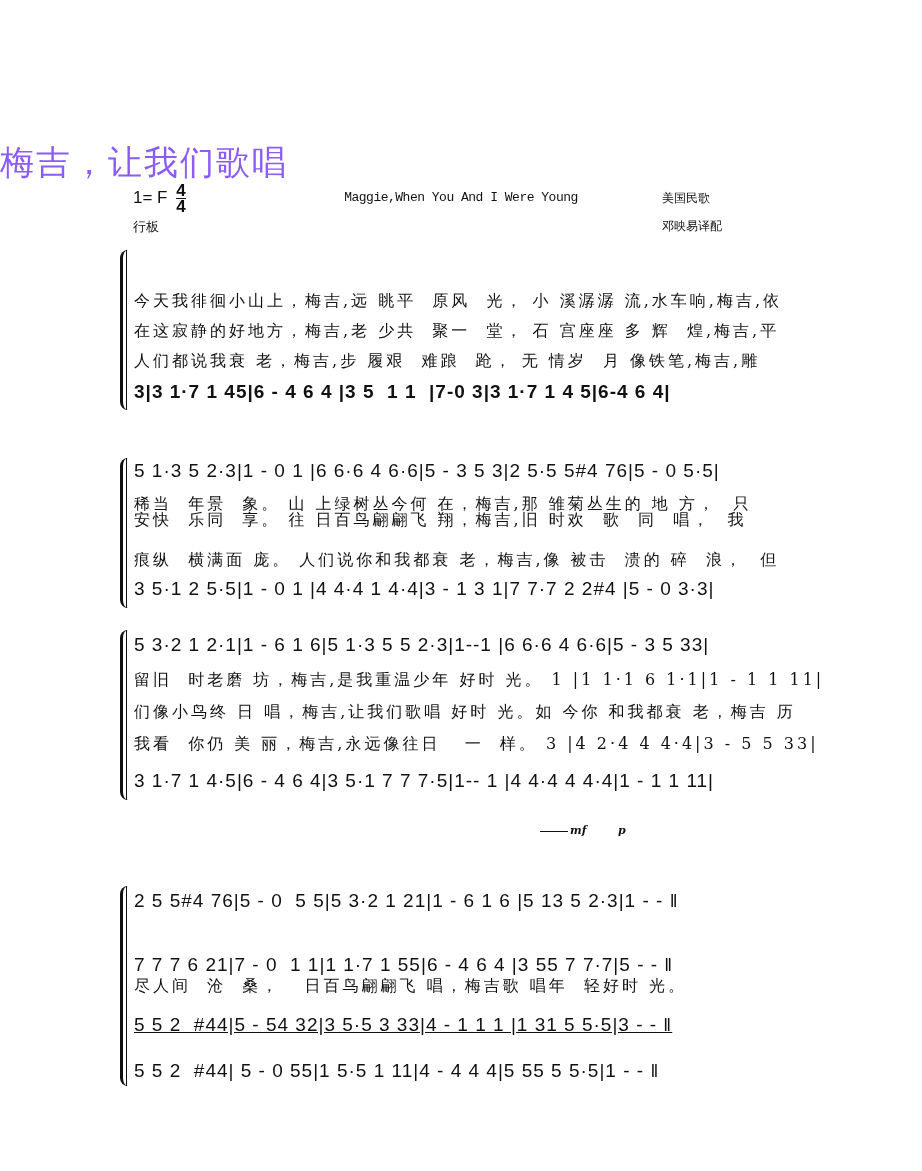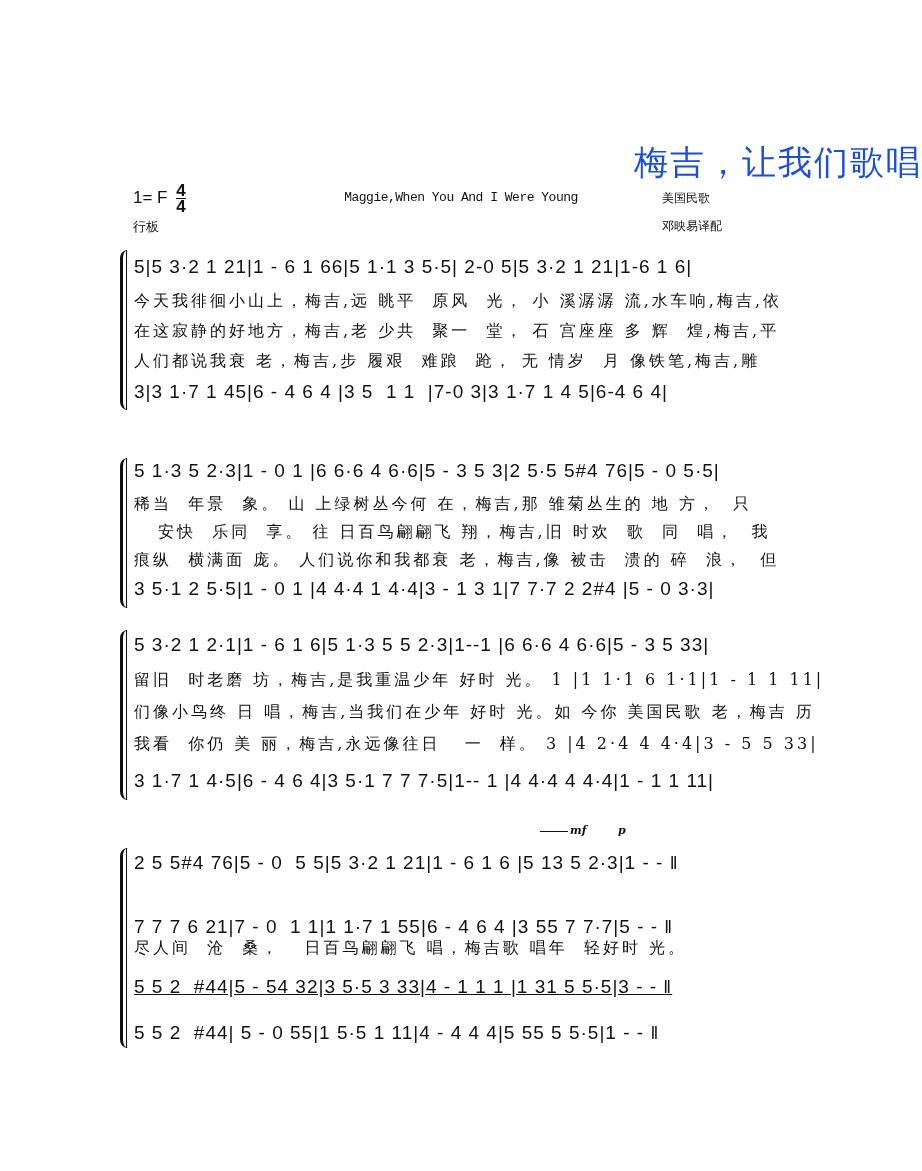--- a/index.html
+++ b/index.html
@@ -1,19 +1,19 @@
 <!DOCTYPE html>
 <html><head>
 <meta charset="utf-8">
 <style>
   html, body { margin:0; padding:0; background:#ffffff; }
   body { width:922px; height:1171px; position:relative; overflow:hidden;
          font-family:"DejaVu Sans", sans-serif; color:#111; }
-  .title { position:absolute; left:0; width:922px; top:140px; text-align:right;
-           font-family:"DejaVu Serif", serif; font-size:34px; letter-spacing:2px; color:#1d4ed8; }
+  .title { position:absolute; left:0; width:922px; top:140px; text-align:left;
+           font-family:"DejaVu Serif", serif; font-size:34px; letter-spacing:2px; color:#8b5cf6; }
   .key { position:absolute; left:133px; top:183px; font-family:"Liberation Sans", sans-serif; font-size:17px; }
   .key .frac { display:inline-block; vertical-align:middle; text-align:center; line-height:15px; font-weight:bold; margin-left:4px; }
   .key .frac span { display:block; }
   .key .frac span.top { border-bottom:1.5px solid #111; }
   .subtitle { position:absolute; left:0; width:922px; top:190px; text-align:center;
               font-family:"Liberation Mono", monospace; font-size:13px; letter-spacing:-0.5px; }
   .origin { position:absolute; left:662px; top:190px; font-family:"DejaVu Serif", serif; font-size:12px; }
   .tempo { position:absolute; left:133px; top:218px; font-family:"DejaVu Serif", serif; font-size:13px; }
   .arranger { position:absolute; left:662px; top:218px; font-family:Liberation Sans, sans-serif; font-size:12px; }
 
@@ -39,49 +39,48 @@
     <span>4</span>
   </span>
 </div>
 <div class="subtitle">Maggie,When You And I Were Young</div>
 <div class="origin">美国民歌</div>
 <div class="tempo">行板</div>
 <div class="arranger">邓映易译配</div>
 
 <div class="system" style="top:250px; height:160px;">
   <div class="brace"></div>
-  <div class="row notes" style="top:6px;">5|5 3·2 1 21|1 - 6 1 66|5 1·1 3 5·5| 2-0 5|5 3·2 1 21|1-6 1 6|</div>
   <div class="row lyrics" style="top:41px;">今天我徘徊小山上，梅吉,远 眺平  原风  光， 小 溪潺潺 流,水车响,梅吉,依</div>
   <div class="row lyrics" style="top:71px;">在这寂静的好地方，梅吉,老 少共  聚一  堂， 石 宫座座 多 辉  煌,梅吉,平</div>
   <div class="row lyrics" style="top:101px;">人们都说我衰 老，梅吉,步 履艰  难踉  跄， 无 情岁  月 像铁笔,梅吉,雕</div>
-  <div class="row notes" style="top:131px;">3|3 1·7 1 45|6 - 4 6 4 |3 5  1 1  |7-0 3|3 1·7 1 4 5|6-4 6 4|</div>
+  <div class="row notes" style="top:131px;font-weight:bold;">3|3 1·7 1 45|6 - 4 6 4 |3 5  1 1  |7-0 3|3 1·7 1 4 5|6-4 6 4|</div>
 </div>
 
 <div class="system" style="top:458px; height:150px;">
   <div class="brace"></div>
   <div class="row notes" style="top:2px;">5 1·3 5 2·3|1 - 0 1 |6 6·6 4 6·6|5 - 3 5 3|2 5·5 5#4 76|5 - 0 5·5|</div>
   <div class="row lyrics" style="top:36px;">稀当  年景  象。 山 上绿树丛今何 在，梅吉,那 雏菊丛生的 地 方，  只</div>
-  <div class="row lyrics" style="top:64px;margin-left:24px;">安快  乐同  享。 往 日百鸟翩翩飞 翔，梅吉,旧 时欢  歌  同  唱，  我</div>
+  <div class="row lyrics" style="top:52px;">安快  乐同  享。 往 日百鸟翩翩飞 翔，梅吉,旧 时欢  歌  同  唱，  我</div>
   <div class="row lyrics" style="top:92px;">痕纵  横满面 庞。 人们说你和我都衰 老，梅吉,像 被击  溃的 碎  浪，  但</div>
   <div class="row notes" style="top:120px;">3 5·1 2 5·5|1 - 0 1 |4 4·4 1 4·4|3 - 1 3 1|7 7·7 2 2#4 |5 - 0 3·3|</div>
 </div>
 
 <div class="system" style="top:630px; height:170px;">
   <div class="brace"></div>
   <div class="row notes" style="top:4px;">5 3·2 1 2·1|1 - 6 1 6|5 1·3 5 5 2·3|1--1 |6 6·6 4 6·6|5 - 3 5 33|</div>
   <div class="row lyrics" style="top:40px;">留旧  时老磨 坊，梅吉,是我重温少年 好时 光。 1 |1 1·1 6 1·1|1 - 1 1 11|</div>
-  <div class="row lyrics" style="top:72px;">们像小鸟终 日 唱，梅吉,当我们在少年 好时 光。如 今你 美国民歌 老，梅吉 历</div>
+  <div class="row lyrics" style="top:72px;">们像小鸟终 日 唱，梅吉,让我们歌唱 好时 光。如 今你 和我都衰 老，梅吉 历</div>
   <div class="row lyrics" style="top:104px;">我看  你仍 美 丽，梅吉,永远像往日   一  样。 3 |4 2·4 4 4·4|3 - 5 5 33|</div>
   <div class="row notes" style="top:140px;">3 1·7 1 4·5|6 - 4 6 4|3 5·1 7 7 7·5|1-- 1 |4 4·4 4 4·4|1 - 1 1 11|</div>
 </div>
 
 <div class="cresc" style="left:540px; top:831px; width:28px;"></div>
 <div class="dyn" style="left:570px; top:824px;">mf</div>
 <div class="dyn" style="left:618px; top:824px;">p</div>
 
-<div class="system" style="top:848px; height:200px;">
+<div class="system" style="top:886px; height:200px;">
   <div class="brace"></div>
   <div class="row notes" style="top:4px;">2 5 5#4 76|5 - 0  5 5|5 3·2 1 21|1 - 6 1 6 |5 13 5 2·3|1 - - ‖</div>
   <div class="row notes" style="top:52px;margin-top:16px;">7 7 7 6 21|7 - 0  1 1|1 1·7 1 55|6 - 4 6 4 |3 55 7 7·7|5 - - ‖</div>
   <div class="row lyrics" style="top:90px;">尽人间  沧  桑，   日百鸟翩翩飞 唱，梅吉歌 唱年  轻好时 光。</div>
   <div class="row notes" style="top:128px;text-decoration:underline;">5 5 2  #44|5 - 54 32|3 5·5 3 33|4 - 1 1 1 |1 31 5 5·5|3 - - ‖</div>
   <div class="row notes" style="top:174px;">5 5 2  #44| 5 - 0 55|1 5·5 1 11|4 - 4 4 4|5 55 5 5·5|1 - - ‖</div>
 </div>
 
 </body></html>

